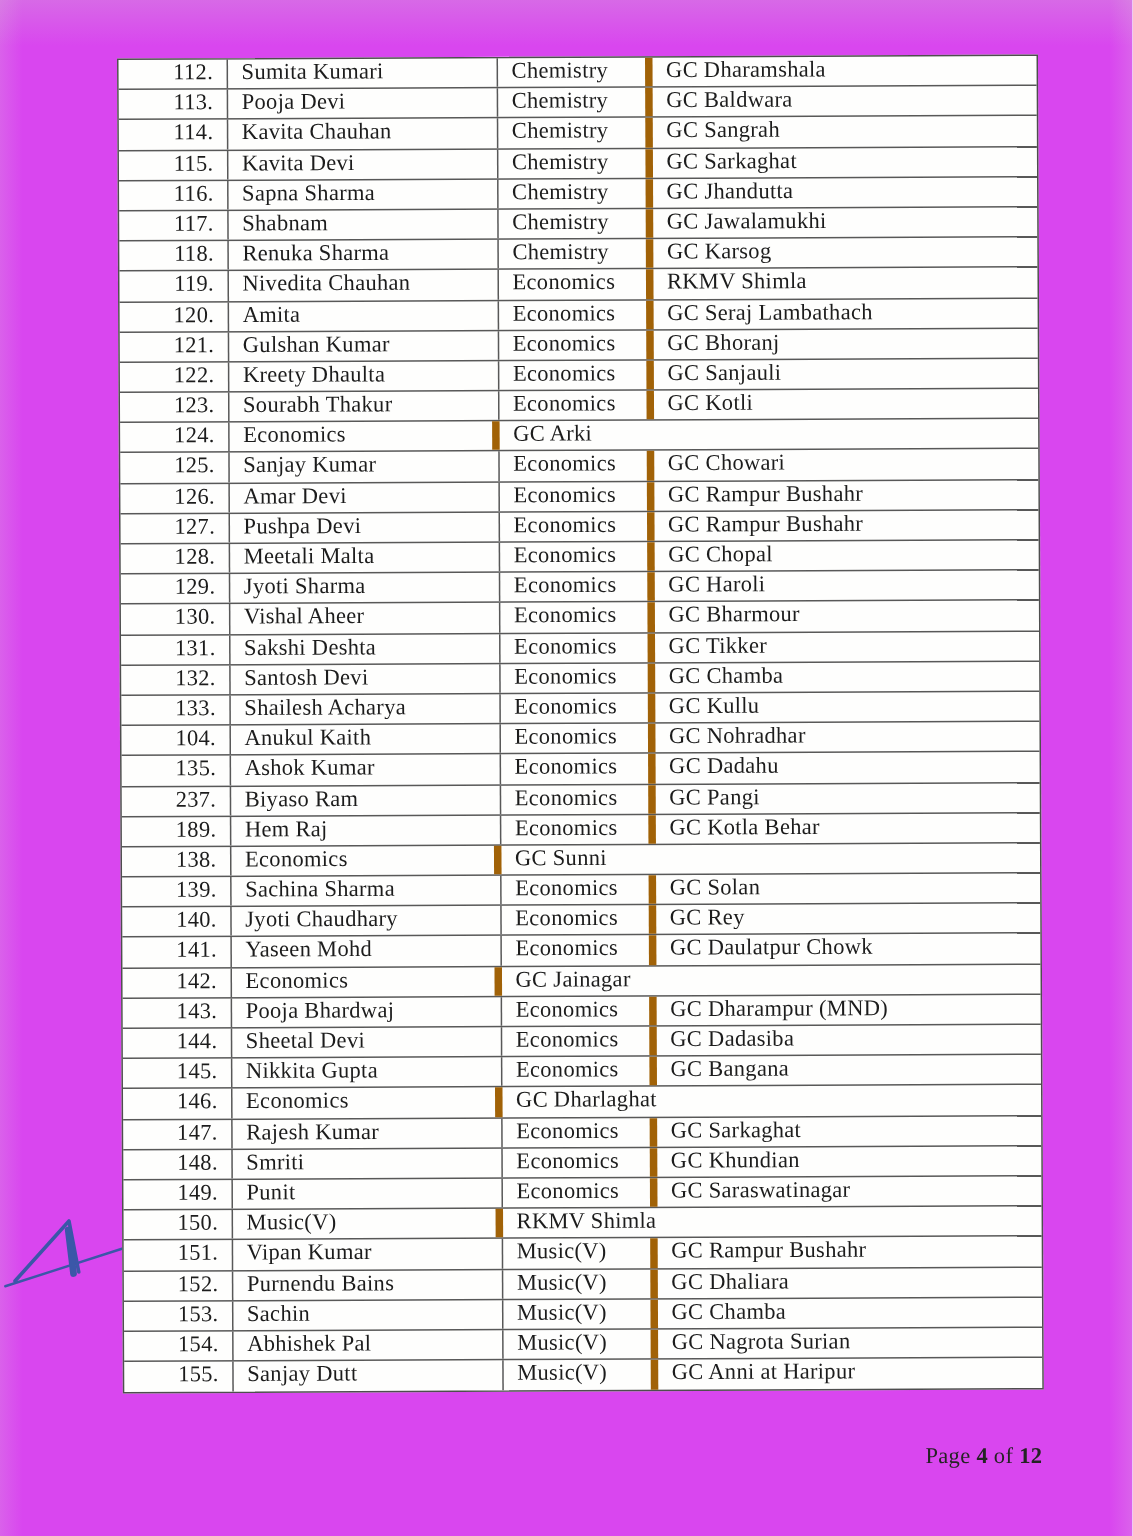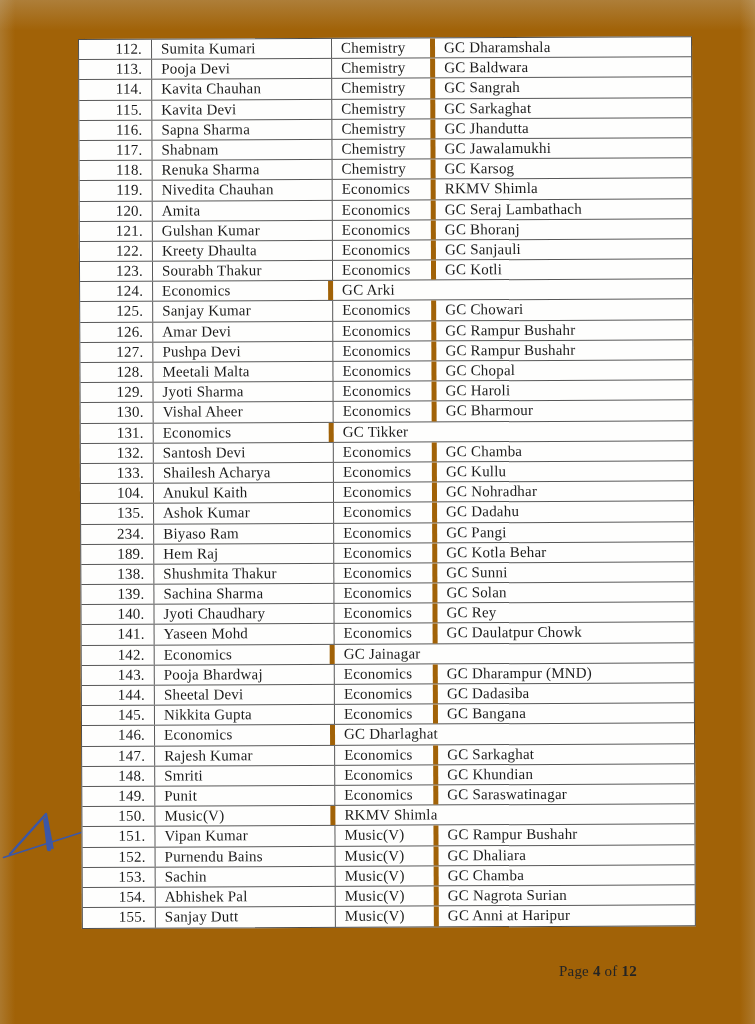--- a/index.html
+++ b/index.html
@@ -4,21 +4,21 @@
 <style>
   * { margin: 0; padding: 0; box-sizing: border-box; }
   html, body {
     width: 755px; height: 1024px;
     background: #f4f4f2;
     font-family: "Liberation Serif", serif;
   }
   .page {
     position: relative;
     width: 755px; height: 1024px;
-    background: #a16207;
+    background: #d946ef;
     overflow: hidden;
   }
   
   .page::before {
     content: "";
     position: absolute; inset: 0;
     background:
       linear-gradient(180deg, rgba(210,210,205,0.25) 0%, rgba(255,255,255,0) 3%),
       linear-gradient(90deg, rgba(220,220,215,0.18) 0%, rgba(255,255,255,0) 2%, rgba(255,255,255,0) 98%, rgba(225,225,220,0.18) 100%);
     pointer-events: none;
@@ -51,21 +51,21 @@
   .cell.c1 { padding-left: 9px;  border-right: 1px solid #585858; }
   .cell.c2 { padding-left: 9px;  border-right: 5px solid #a16207; }
   .cell.c3 { padding-left: 9px; }
   .pen-mark {
     position: absolute;
     left: 0px; top: 788px;
     width: 95px; height: 100px;
   }
   .footer {
     position: absolute;
-    left: 559px; top: 963px;
+    left: 617px; top: 963px;
     font-size: 15px;
     color: #242424;
     letter-spacing: 0.2px;
   }
   .footer .num { font-weight: bold; }
 </style>
 </head>
 <body>
 
 <div class="page">
@@ -185,20 +185,21 @@
         <div class="cell c3">GC Haroli</div>
       </div>
       <div class="row">
         <div class="cell c0">130.</div>
         <div class="cell c1">Vishal Aheer</div>
         <div class="cell c2">Economics</div>
         <div class="cell c3">GC Bharmour</div>
       </div>
       <div class="row">
         <div class="cell c0">131.</div>
+        <div class="cell c1">Sakshi Deshta</div>
         <div class="cell c2">Economics</div>
         <div class="cell c3">GC Tikker</div>
       </div>
       <div class="row">
         <div class="cell c0">132.</div>
         <div class="cell c1">Santosh Devi</div>
         <div class="cell c2">Economics</div>
         <div class="cell c3">GC Chamba</div>
       </div>
       <div class="row">
@@ -213,34 +214,33 @@
         <div class="cell c2">Economics</div>
         <div class="cell c3">GC Nohradhar</div>
       </div>
       <div class="row">
         <div class="cell c0">135.</div>
         <div class="cell c1">Ashok Kumar</div>
         <div class="cell c2">Economics</div>
         <div class="cell c3">GC Dadahu</div>
       </div>
       <div class="row">
-        <div class="cell c0">234.</div>
+        <div class="cell c0">237.</div>
         <div class="cell c1">Biyaso Ram</div>
         <div class="cell c2">Economics</div>
         <div class="cell c3">GC Pangi</div>
       </div>
       <div class="row">
         <div class="cell c0">189.</div>
         <div class="cell c1">Hem Raj</div>
         <div class="cell c2">Economics</div>
         <div class="cell c3">GC Kotla Behar</div>
       </div>
       <div class="row">
         <div class="cell c0">138.</div>
-        <div class="cell c1">Shushmita Thakur</div>
         <div class="cell c2">Economics</div>
         <div class="cell c3">GC Sunni</div>
       </div>
       <div class="row">
         <div class="cell c0">139.</div>
         <div class="cell c1">Sachina Sharma</div>
         <div class="cell c2">Economics</div>
         <div class="cell c3">GC Solan</div>
       </div>
       <div class="row">

